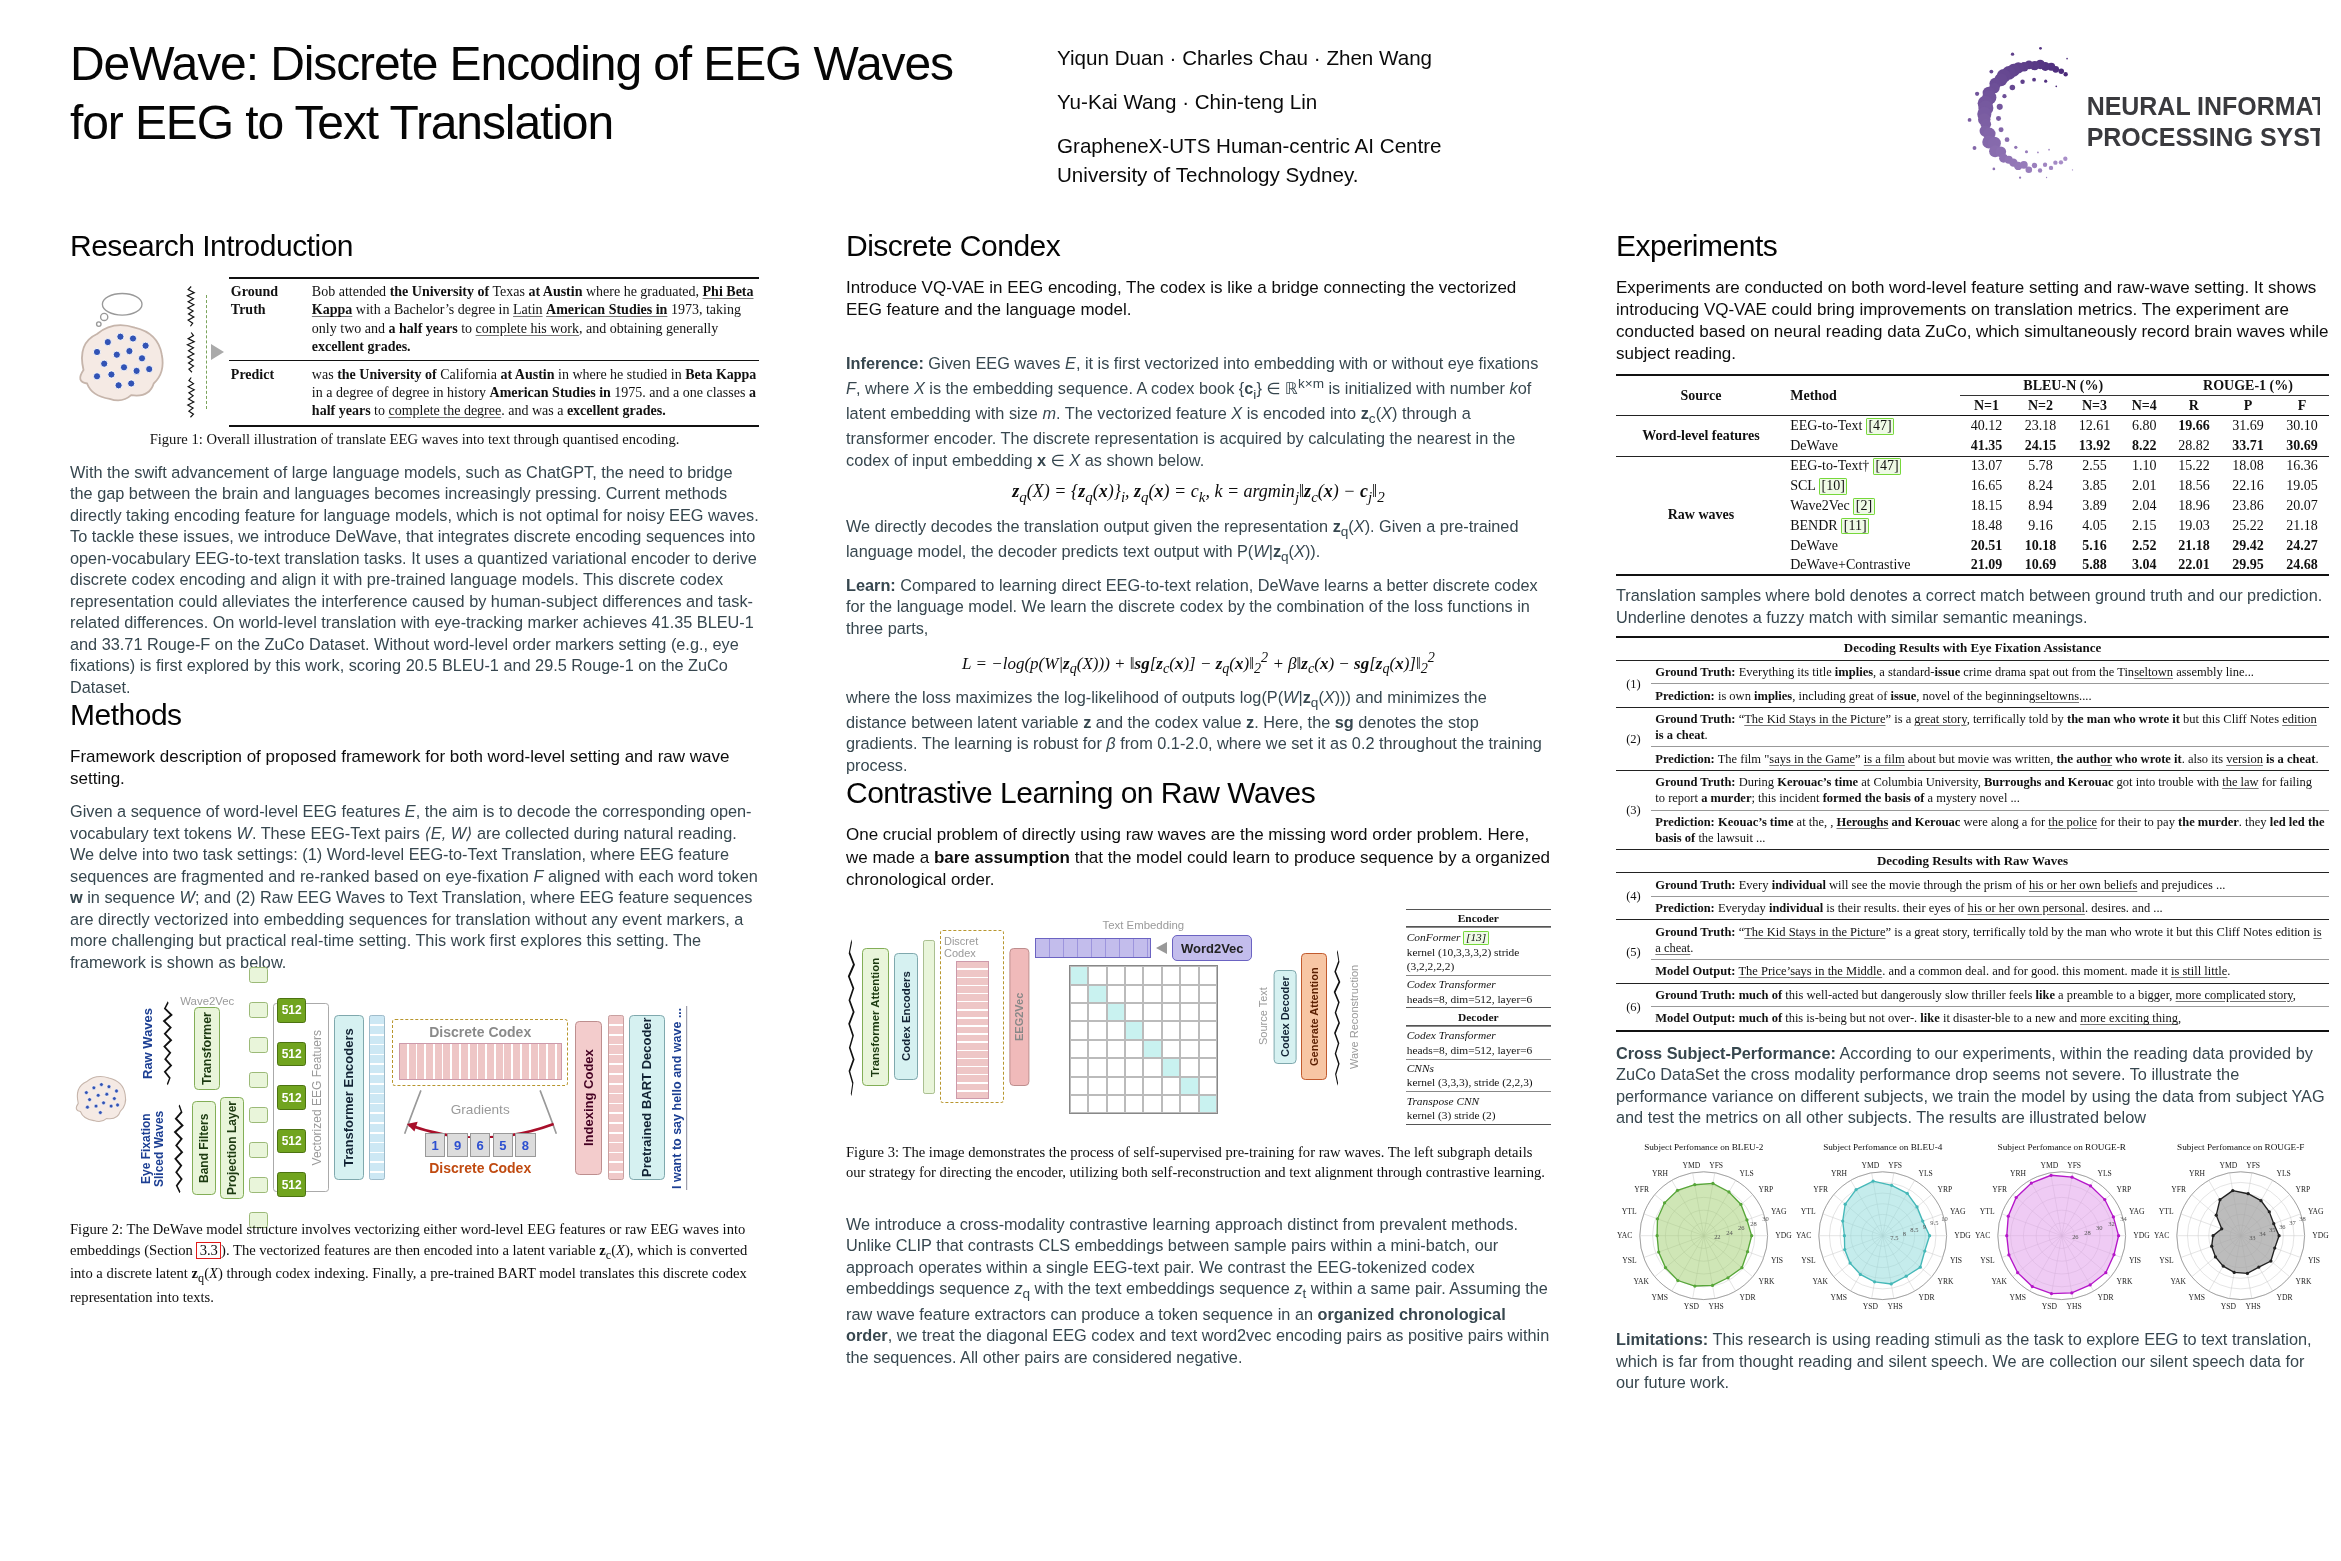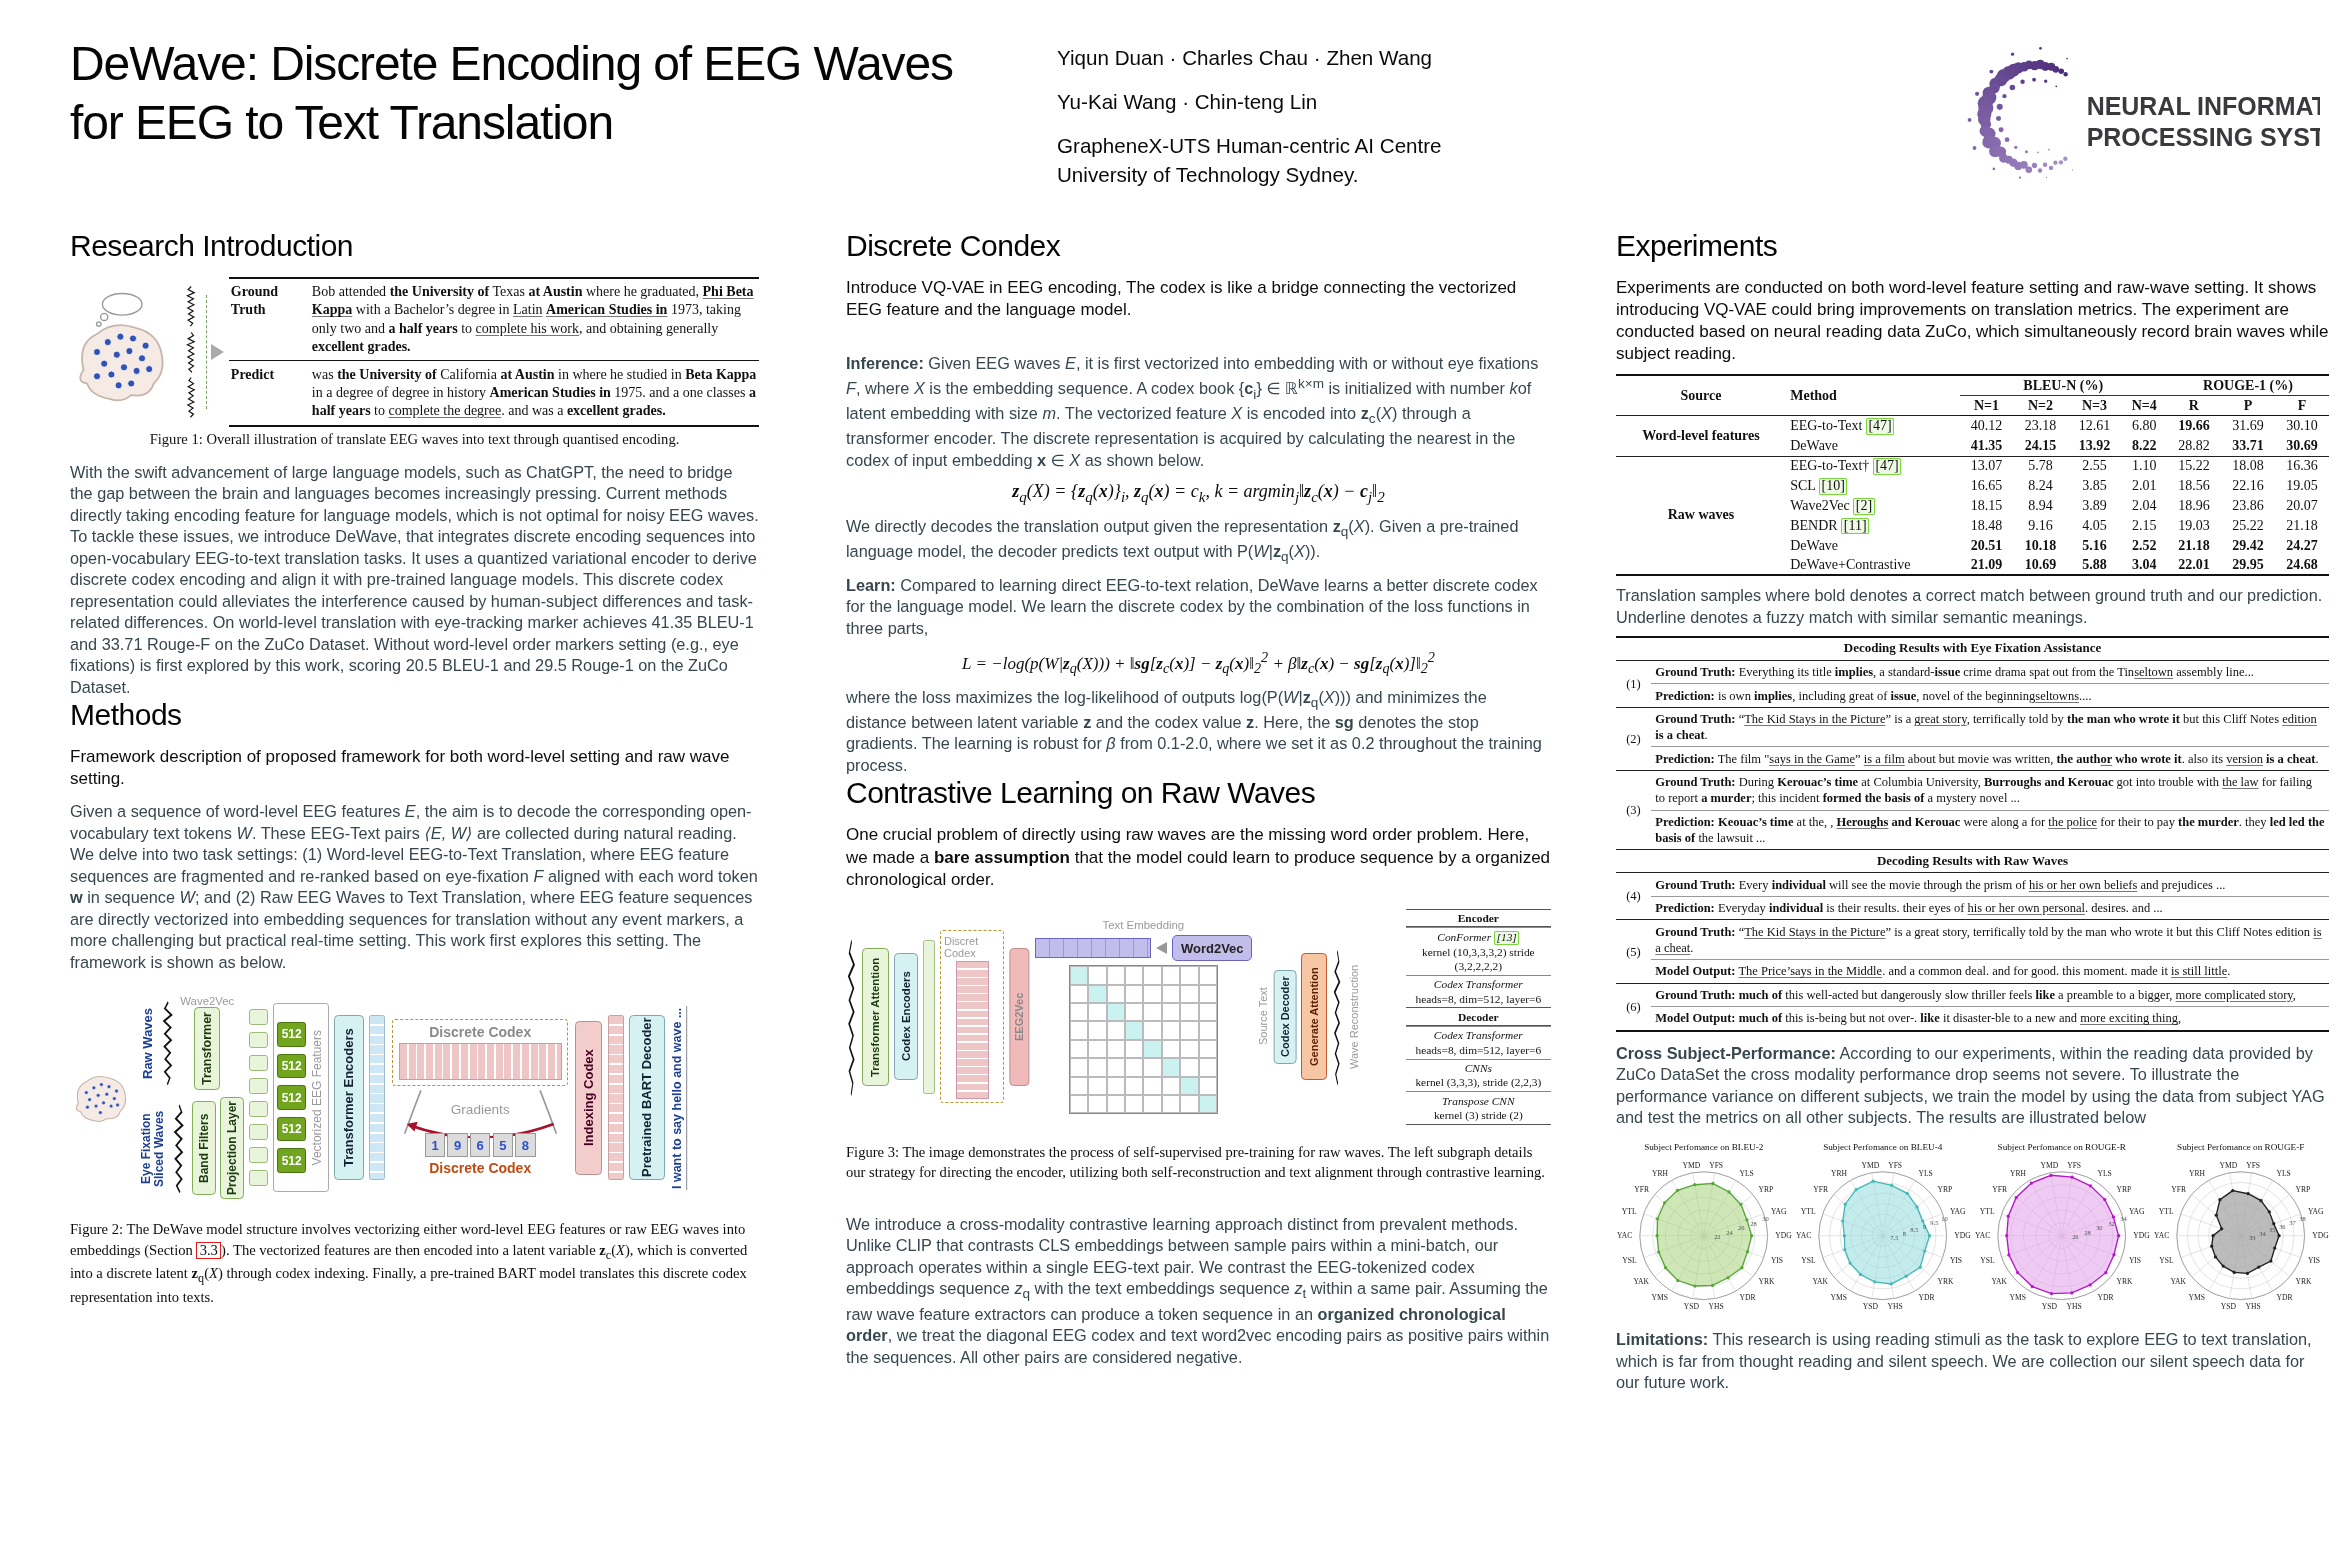--- a/index.html
+++ b/index.html
@@ -44,21 +44,21 @@
   .boxv{display:flex;align-items:center;justify-content:center;border-radius:4.3px;font-weight:bold;}
   .greenv{background:#e9f5da;border:1.1px solid #83ae57;color:#1c3a10;}
   .cyanv{background:#d6f1f1;border:1.1px solid #7fa8ad;color:#123;}
   .pinkv{background:#f3cccc;border:1.1px solid #bd8e8e;color:#402;}
   .orangev{background:#f7c6a4;border:1.1px solid #c15b2e;color:#5a1e00;}
   .bluelab{color:#1c3f93;font-weight:bold;}
   .graylab{color:#9a9a9a;}
   .fig2{display:flex;align-items:center;gap:5.4px;height:233px;margin-top:7.6px;}
   .f2-branch{display:flex;flex-direction:column;gap:6.5px;}
   .f2-brrow{display:flex;align-items:center;gap:4.3px;}
-  .chipcol{display:flex;flex-direction:column;gap:7px;}
+  .chipcol{display:flex;flex-direction:column;gap:19px;}
   .chip{width:16.3px;height:14px;background:#e9f5da;border:1.1px solid #9cba78;border-radius:2.7px;}
   .vecbox{border:1.1px solid #aaa;border-radius:3.3px;display:flex;align-items:center;padding:4.3px 3.3px;gap:4.3px;height:179px;}
   .c512{background:#71a41f;color:#fff;font-weight:bold;font-size:12px;border:1.1px solid #4c7311;border-radius:2.7px;padding:4.3px 3.3px;}
   .barcol{width:14px;height:163px;border:1.1px solid #9fbccb;background:repeating-linear-gradient(180deg,#cde8f4 0 8.1px,#fff 8.1px 9.8px);border-radius:2.2px;}
   .barcol.pink{border-color:#c9a0a0;background:repeating-linear-gradient(180deg,#f0c9c9 0 8.1px,#fff 8.1px 9.8px);}
   .f2-center{display:flex;flex-direction:column;align-items:center;width:179px;}
   .dcx{border:1.6px dashed #b8962e;border-radius:3.3px;padding:4.3px 5.4px;text-align:center;width:163px;}
   .dcx .ttl{color:#8a8a8a;font-size:14px;font-weight:bold;margin-bottom:3.3px;}
   .pinkbars{height:35px;background:repeating-linear-gradient(90deg,#eec6c6 0 7px,#fff 7px 8.7px);border:0.5px solid #c9a;}
   .digits{display:flex;gap:2.2px;margin-top:3.3px;}
@@ -71,21 +71,21 @@
   .matrixwrap{display:flex;flex-direction:column;gap:4.3px;align-items:center;}
   .embedrow{display:flex;align-items:center;gap:5.4px;}
   .embedbar{width:114px;height:18.4px;background:repeating-linear-gradient(90deg,#c3bdec 0 13px,#9d95dd 13px 14px);border:1.1px solid #6b63c2;}
   .w2v{background:#c3bdec;border:1.1px solid #6b63c2;font-weight:bold;font-size:13px;padding:4.3px 7.6px;border-radius:5px;color:#222;}
   .arrow-l{width:0;height:0;border-top:6.5px solid transparent;border-bottom:6.5px solid transparent;border-right:11px solid #999;}
   #f3matrix{display:grid;grid-template-columns:repeat(8,18.4px);grid-auto-rows:18.4px;border:1.1px solid #888;}
   #f3matrix div{border:0.5px solid #bbb;}
   #f3matrix div.on{background:#c9f2f0;}
   .spec{font-family:"Liberation Serif","DejaVu Serif",serif;font-size:11.4px;width:179px;line-height:1.25;margin-left:41px;}
   .spec .shead{text-align:center;font-weight:bold;border-top:1.6px solid #555;border-bottom:1.1px solid #555;padding:1.1px 0;}
-  .spec .srow{border-top:0.8px solid #888;padding:1.6px 1.1px;text-align:center;}
+  .spec .srow{border-top:0.8px solid #888;padding:1.6px 1.1px;}
   .spec .srow:first-of-type{border-top:none;}
   .spec .sname{font-style:italic;}
   .spec .send{border-bottom:1.6px solid #555;}
   
   table.results{border-collapse:collapse;font-family:"Liberation Serif","DejaVu Serif",serif;font-size:14px;margin:8.7px 0 5.4px 0;width:100%;}
   table.results th,table.results td{padding:1.6px 4.3px;text-align:center;white-space:nowrap;}
   table.results{border-top:2.2px solid #111;border-bottom:2.2px solid #111;}
   table.results tr.hdr2 th{border-bottom:1.6px double #111;}
   table.results th.colgrp{border-bottom:1.1px solid #333;}
   table.results td.mth{text-align:left;}

